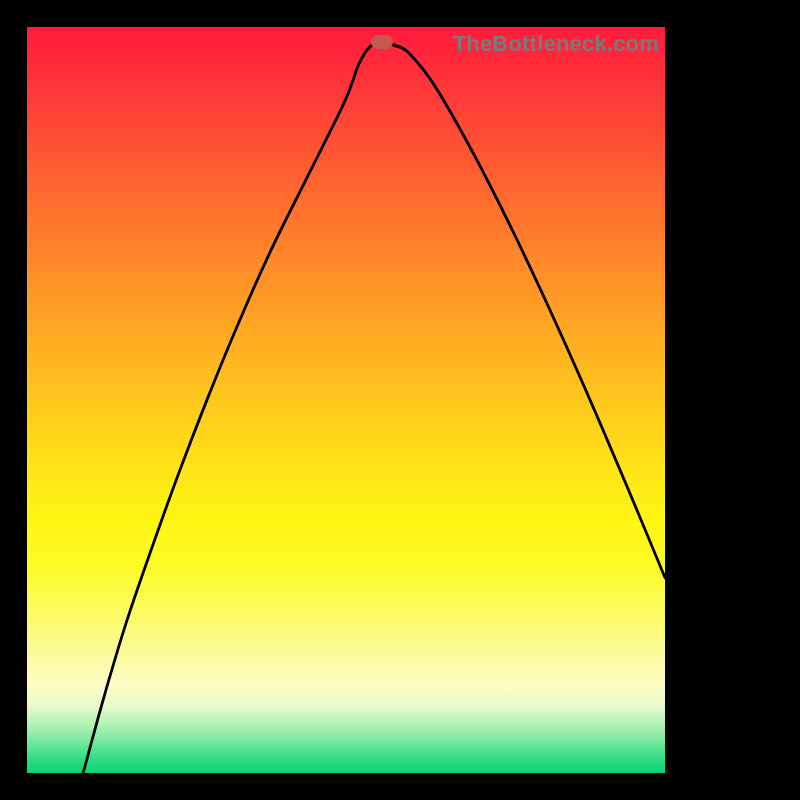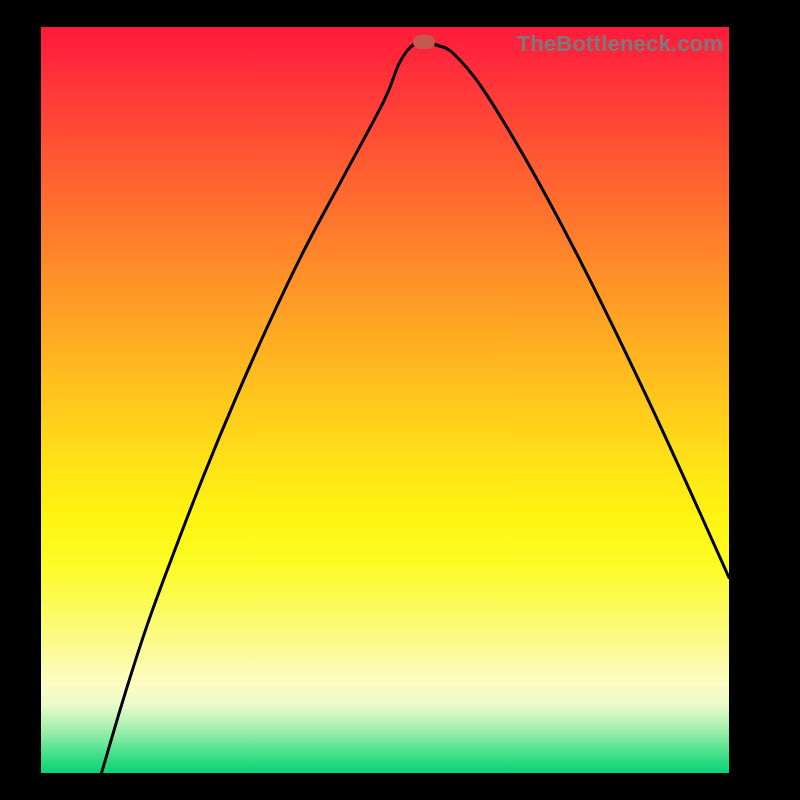--- a/index.html
+++ b/index.html
@@ -12,23 +12,23 @@
     font-family: Arial, Helvetica, sans-serif;
   }
   .frame {
     position: relative;
     width: 800px;
     height: 800px;
     background: #000;
   }
   .plot-area {
     position: absolute;
-    left: 41px;
+    left: 27px;
     top: 27px;
-    width: 688px;
+    width: 638px;
     height: 746px;
     background: linear-gradient(to bottom,
       #ff1a3c 0%,
       #ff2f3a 6%,
       #ff4436 12%,
       #ff5a32 18%,
       #ff6f2e 24%,
       #ff842a 30%,
       #ff9926 36%,
       #ffad22 42%,

